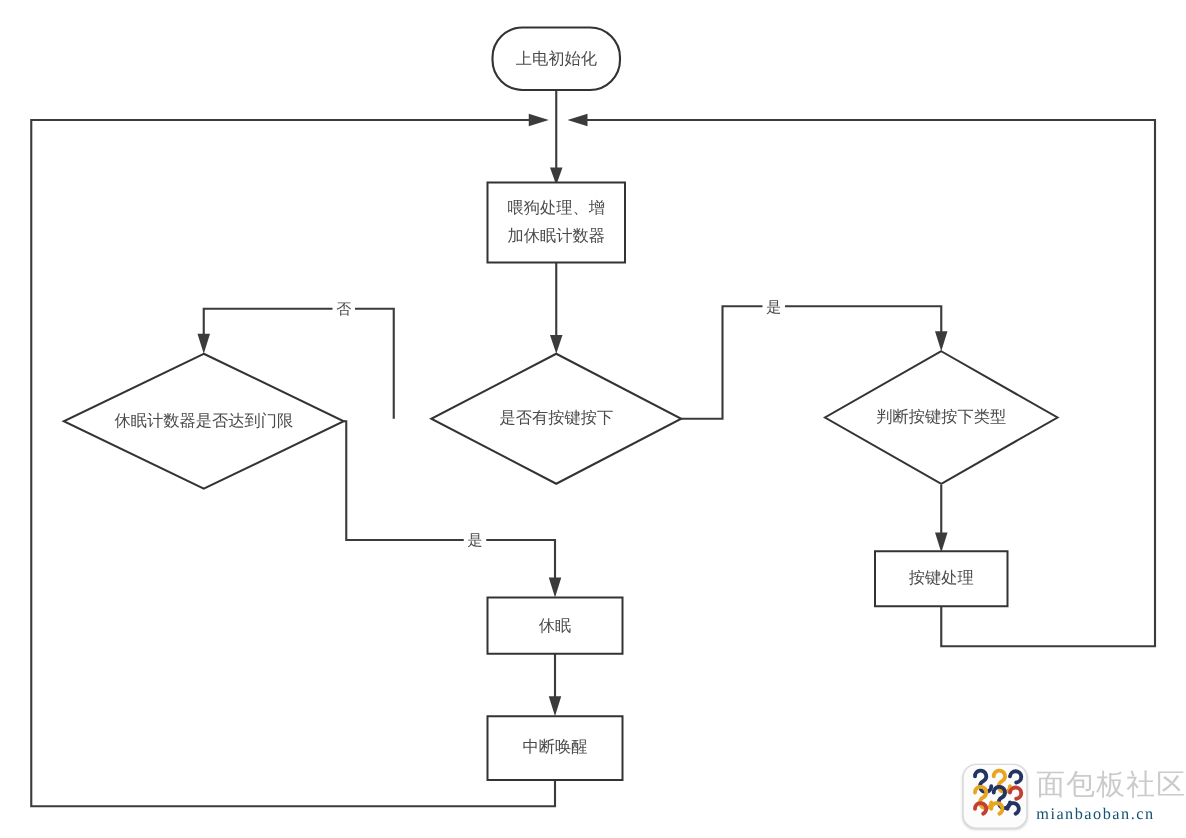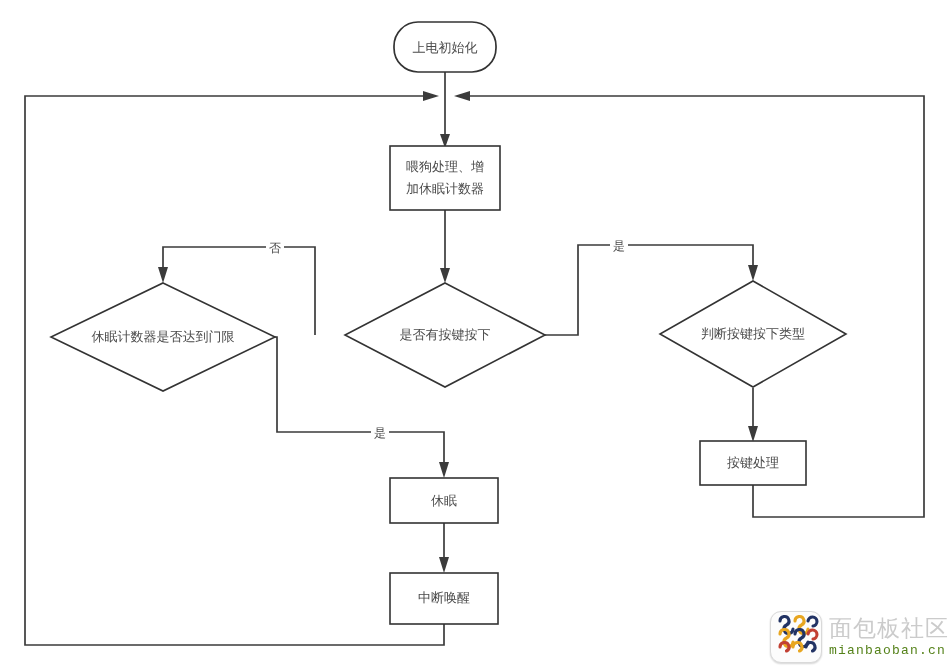--- a/index.html
+++ b/index.html
@@ -89,23 +89,23 @@
     line-height: 1;
   }
   .wm-title {
     font-family: "DejaVu Sans", "Liberation Sans", sans-serif;
     font-size: 23px;
     color: #c9c9c9;
     letter-spacing: 1px;
     font-weight: normal;
   }
   .wm-sub {
-    font-family: Liberation Mono, monospace;
+    font-family: Liberation Serif, serif;
     font-size: 13px;
-    color: #4d7c0f;
+    color: #0c4a6e;
     letter-spacing: 1.2px;
     margin-top: 4px;
   }
 </style>
 </head>
 <body>
 
 <div id="flow-root">
   <svg class="flow" viewBox="0 0 949 670" xmlns="http://www.w3.org/2000/svg">
 

